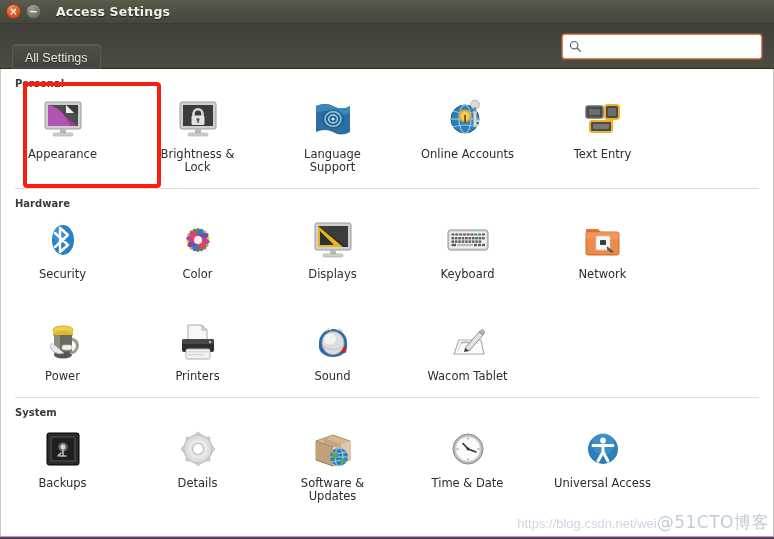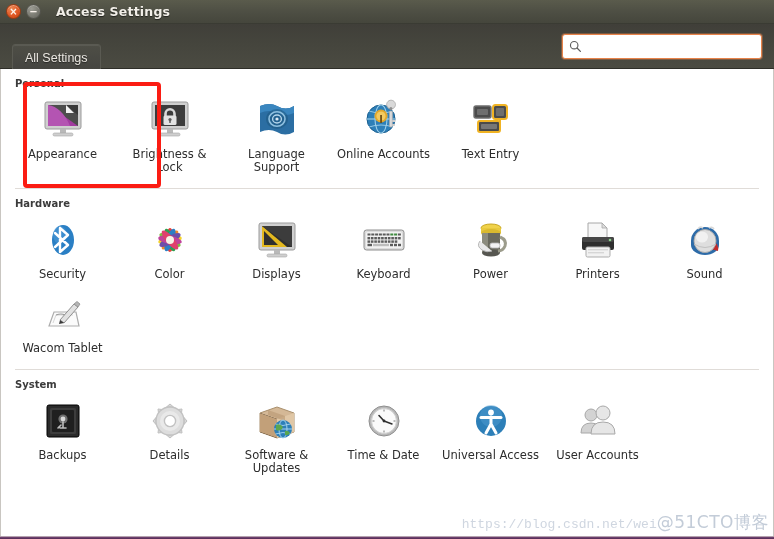--- a/index.html
+++ b/index.html
@@ -137,20 +137,21 @@
   .separator {
     height: 1px;
     background: #e0dcd8;
     margin: 4px 14px 0 14px;
   }
 
   .grid {
     display: flex;
     flex-wrap: wrap;
     padding: 2px 0 4px 8px;
+    gap: 28px;
   }
   .tile {
     width: 107px;
     display: flex;
     flex-direction: column;
     align-items: center;
     padding: 4px 2px 6px 2px;
     cursor: pointer;
     border-radius: 3px;
   }
@@ -183,21 +184,21 @@
     bottom: 2px;
     display: flex;
     align-items: baseline;
     pointer-events: none;
     z-index: 15;
     white-space: nowrap;
   }
   .wm-a {
     font-size: 13px;
     color: #cfd6e0;
-    font-family: Liberation Mono, monospace;
+    font-family: Liberation Sans, sans-serif;
   }
   .wm-b {
     font-size: 17px;
     color: #c3ccd8;
     font-family: "DejaVu Sans", "Liberation Sans", sans-serif;
     letter-spacing: .5px;
   }
 </style>
 </head>
 <body>
@@ -411,20 +412,35 @@
                 <rect x="29" y="24.8" width="3" height="2.4"></rect>
                 <rect x="33" y="24.8" width="3" height="2.4"></rect>
                 <rect x="37" y="24.8" width="3" height="2.4"></rect>
               </g>
             </svg>
           </div>
           <div class="lbl">Keyboard</div>
         </div>
 
 
+        <div class="tile">
+          <div class="ico">
+            <svg width="46" height="44" viewBox="0 0 46 44">
+              <path d="M6 10 h12 l3 3 h18 v2 h-33 z" fill="#e8762e"></path>
+              <rect x="6" y="13" width="33" height="23" rx="2" fill="#ef8b48"></rect>
+              <rect x="6" y="13" width="33" height="23" rx="2" fill="none" stroke="#c65f1c" stroke-width=".9"></rect>
+              <path d="M6 13 h33 v7 h-33 z" fill="#f49f63" opacity=".6"></path>
+              <rect x="16" y="17" width="14" height="14" rx="1" fill="#f7f7f7" stroke="#c9c9c9" stroke-width=".8"></rect>
+              <rect x="20" y="21" width="6" height="5" rx="1" fill="#3c3c3c"></rect>
+              <path d="M27 28 l6 5 l-2 1 l-4 -3 z" fill="#6b6b6b"></path>
+              <path d="M27 28 l6 5" stroke="#4a4a4a" stroke-width="1.2"></path>
+            </svg>
+          </div>
+          <div class="lbl">Network</div>
+        </div>
 
         <div class="tile">
           <div class="ico">
             <svg width="46" height="44" viewBox="0 0 46 44">
               <ellipse cx="23" cy="9" rx="10" ry="4" fill="#f0d24a" stroke="#c9a722" stroke-width="1"></ellipse>
               <rect x="13" y="9" width="20" height="5" fill="#e8c93e"></rect>
               <ellipse cx="23" cy="14" rx="10" ry="4" fill="#d9b92e"></ellipse>
               <rect x="14" y="14" width="18" height="20" fill="#6a6a5e"></rect>
               <path d="M14 14 h6 v20 h-6 z" fill="#8c8c7e"></path>
               <ellipse cx="23" cy="34" rx="9" ry="3.5" fill="#565650"></ellipse>

